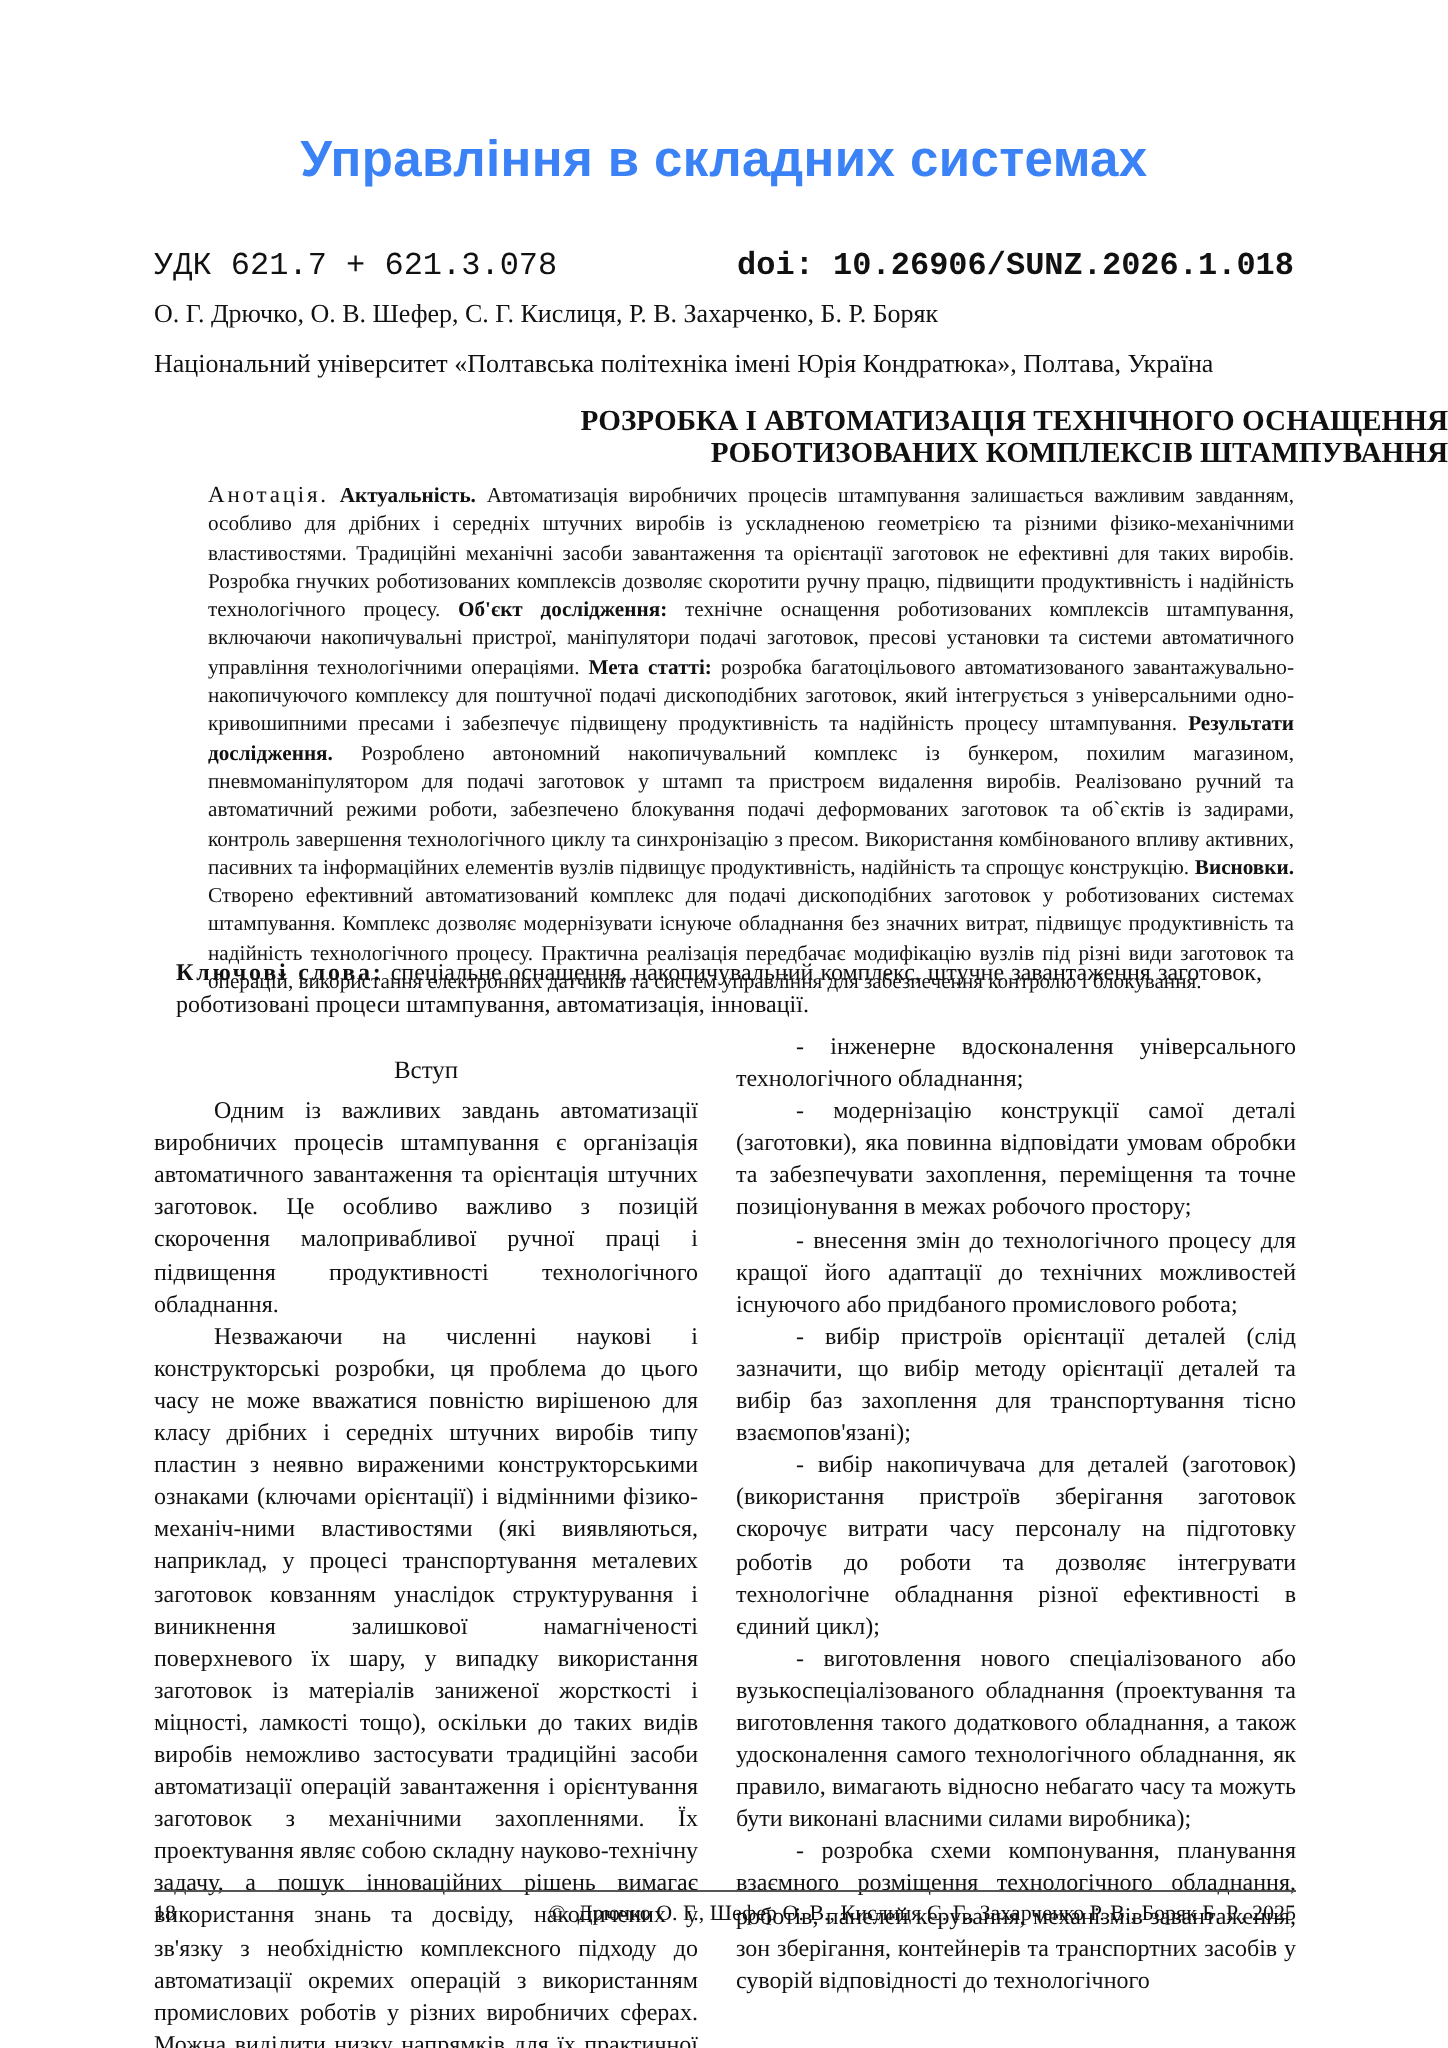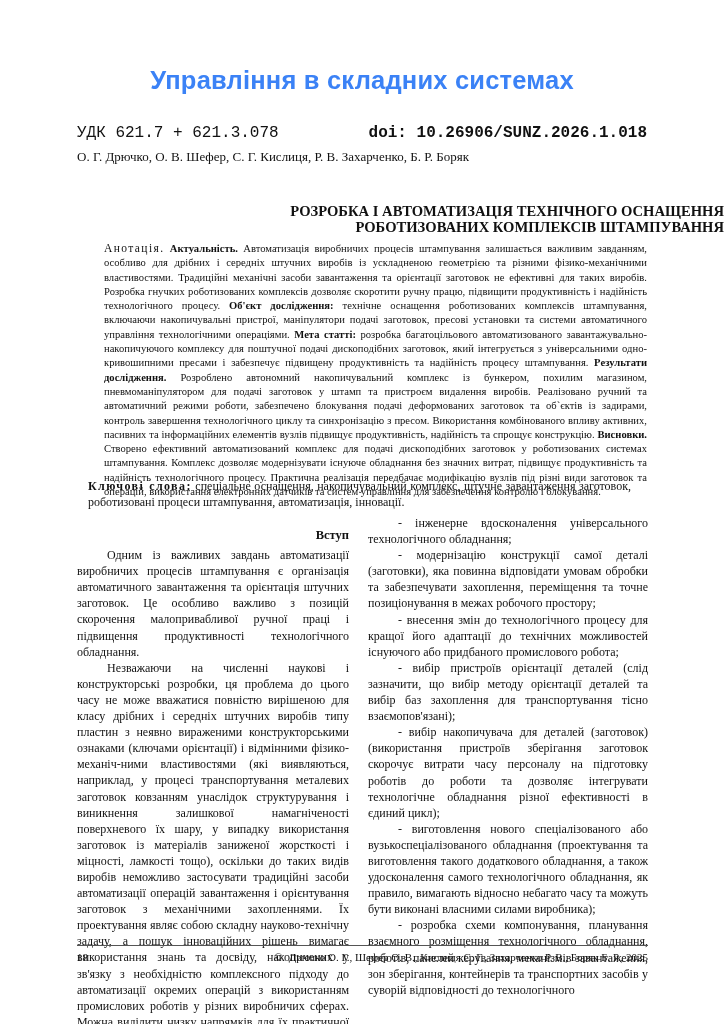--- a/index.html
+++ b/index.html
@@ -12,39 +12,40 @@
   .affil { position:absolute; left:77px; top:174px; font-size:13px; }
   .paper-title { position:absolute; left:0; top:203px; width:724px; text-align:right; font-weight:bold; font-size:14.6px; line-height:16px; }
   .abstract { position:absolute; left:104px; top:241px; width:543px; font-size:10.6px; line-height:14.3px; text-align:justify; }
   .abstract .lbl { font-weight:normal; letter-spacing:1.4px; font-size:11.5px; }
   .abstract b { font-weight:bold; }
   .keywords { position:absolute; left:88px; top:478px; width:543px; font-size:12px; line-height:16px; text-align:justify; }
   .keywords .lbl { font-weight:bold; letter-spacing:1.4px; }
   .col { position:absolute; font-size:12px; line-height:16.1px; text-align:justify; }
   .col-left { left:77px; top:527px; width:272px; }
   .col-right { left:368px; top:515px; width:280px; }
-  .section-heading { text-align:right; font-weight:bold; font-size:12.5px; margin-bottom:4px; }
+  .section-heading { text-align:center; font-weight:normal; font-size:12.5px; margin-bottom:4px; }
   .col p { margin:0; text-indent:30px; }
   .rule { position:absolute; left:77px; top:945px; width:571px; height:1px; background:#555; }
   .footer { position:absolute; left:77px; top:951px; width:571px; font-size:11px; display:flex; justify-content:space-between; }
   .copy-sign { margin-right:6px; }
 </style>
 </head>
 <body>
 
 <div class="page">
 
   <div class="journal-title">Управління в складних системах</div>
 
   <div class="meta-row">
     <span>УДК 621.7 + 621.3.078</span>
     <span class="doi">doi: 10.26906/SUNZ.2026.1.018</span>
   </div>
 
   <div class="authors">О. Г. Дрючко, О. В. Шефер, С. Г. Кислиця, Р. В. Захарченко, Б. Р. Боряк</div>
+  <div class="affil">Національний університет «Полтавська політехніка імені Юрія Кондратюка», Полтава, Україна</div>
 
   <div class="paper-title">
     <div>РОЗРОБКА І АВТОМАТИЗАЦІЯ ТЕХНІЧНОГО ОСНАЩЕННЯ</div>
     <div>РОБОТИЗОВАНИХ КОМПЛЕКСІВ ШТАМПУВАННЯ</div>
   </div>
 
   <div class="abstract">
     <span class="lbl">Анотація.</span>
     <b>Актуальність.</b><span> Автоматизація виробничих процесів штампування залишається важливим завданням, особливо для дрібних і середніх штучних виробів із ускладненою геометрією та різними фізико-механічними властивостями. Традиційні механічні засоби завантаження та орієнтації заготовок не ефективні для таких виробів. Розробка гнучких роботизованих комплексів дозволяє скоротити ручну працю, підвищити продуктивність і надійність технологічного процесу. </span><b> Об'єкт дослідження:</b><span> технічне оснащення роботизованих комплексів штампування, включаючи накопичувальні пристрої, маніпулятори подачі заготовок, пресові установки та системи автоматичного управління технологічними операціями. </span><b>Мета статті:</b><span> розробка багатоцільового автоматизованого завантажувально-накопичуючого комплексу для поштучної подачі дископодібних заготовок, який інтегрується з універсальними одно-кривошипними пресами і забезпечує підвищену продуктивність та надійність процесу штампування. </span><b>Результати дослідження.</b><span> Розроблено автономний накопичувальний комплекс із бункером, похилим магазином, пневмоманіпулятором для подачі заготовок у штамп та пристроєм видалення виробів. Реалізовано ручний та автоматичний режими роботи, забезпечено блокування подачі деформованих заготовок та об`єктів із задирами, контроль завершення технологічного циклу та синхронізацію з пресом. Використання комбінованого впливу активних, пасивних та інформаційних елементів вузлів підвищує продуктивність, надійність та спрощує конструкцію. </span><b>Висновки.</b><span> Створено ефективний автоматизований комплекс для подачі дископодібних заготовок у роботизованих системах штампування. Комплекс дозволяє модернізувати існуюче обладнання без значних витрат, підвищує продуктивність та надійність технологічного процесу. Практична реалізація передбачає модифікацію вузлів під різні види заготовок та операцій, використання електронних датчиків та систем управління для забезпечення контролю і блокування.</span>
   </div>

